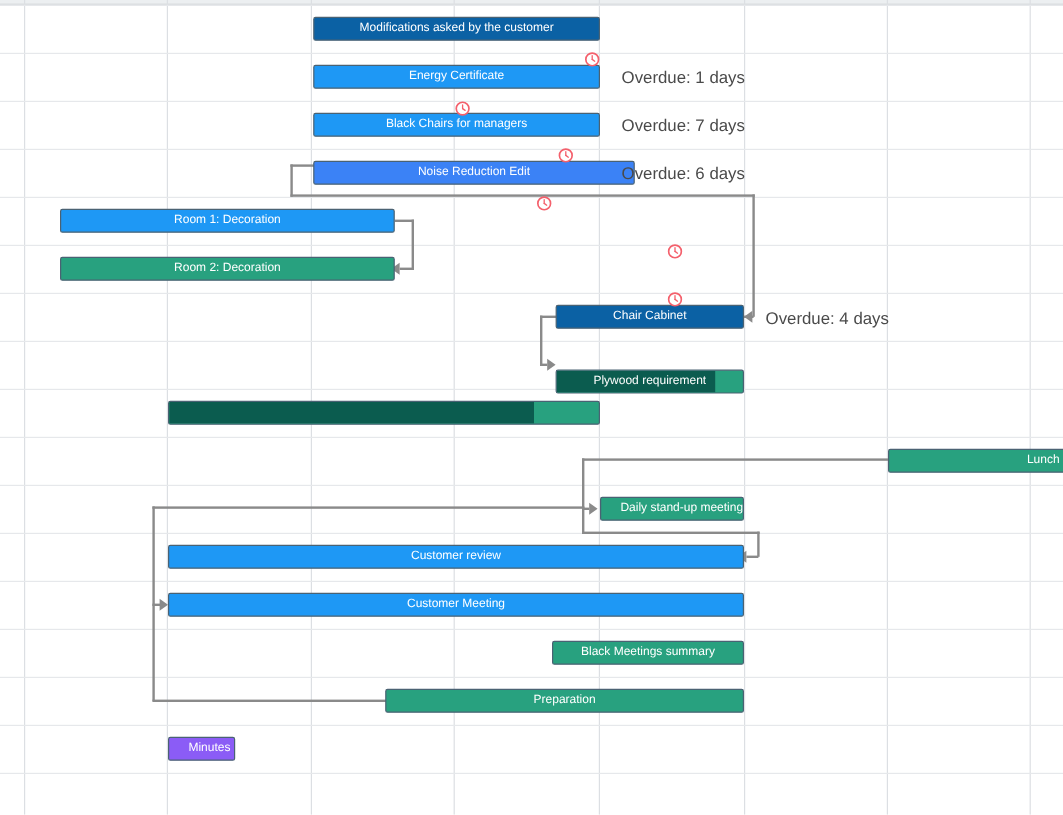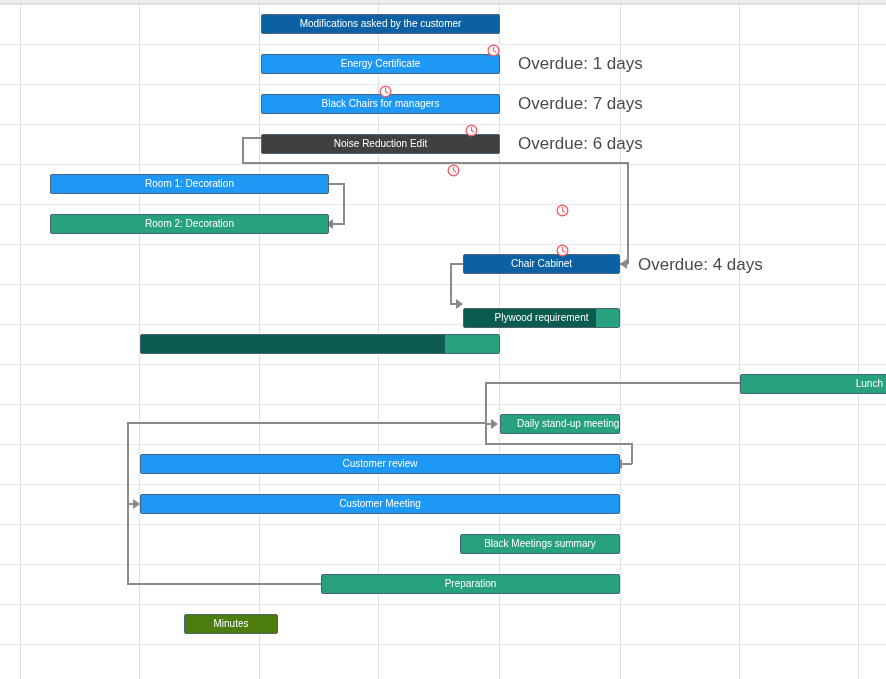--- a/index.html
+++ b/index.html
@@ -52,21 +52,21 @@
     box-sizing:border-box;
     overflow:hidden;
     text-overflow:clip;
     white-space:nowrap;
   }
   .lbl-center{text-align:center;}
   .lbl-right{text-align:right;}
   .lbl-left{text-align:left;}
   .overdue{
     position:absolute;
-    font-size:17px;
+    font-size:14px;
     color:#4a4a4a;
     line-height:16px;
     white-space:nowrap;
   }
   .clock-icon{
     position:absolute;
     width:13px;height:13px;
   }
   .conn{
     position:absolute;
@@ -169,21 +169,21 @@
         </svg></div>
       <div class="bar" style="left: 261px; top: 94px; width: 239px; background: rgb(30, 152, 245);">
         <span class="bar-label lbl-center">Black Chairs for managers</span>
       </div>
       <div class="overdue" style="left: 518px; top: 96px;">Overdue: 7 days</div>
       <div class="clock-icon" style="left: 379px; top: 84px;"><svg viewBox="0 0 13 13" width="13" height="13">
           <circle cx="6.5" cy="6.5" r="5.3" fill="#ffffff" stroke="#f4606c" stroke-width="1.4"></circle>
           <line x1="6.5" y1="6.5" x2="6.5" y2="3.4" stroke="#f4606c" stroke-width="1.1" stroke-linecap="round"></line>
           <line x1="6.5" y1="6.5" x2="8.6" y2="8.0" stroke="#f4606c" stroke-width="1.1" stroke-linecap="round"></line>
         </svg></div>
-      <div class="bar" style="left: 261px; top: 134px; width: 239px; background: #404040;">
+      <div class="bar" style="left: 261px; top: 134px; width: 268px; background: #3b82f6;">
         <span class="bar-label lbl-center">Noise Reduction Edit</span>
       </div>
       <div class="overdue" style="left: 518px; top: 136px;">Overdue: 6 days</div>
       <div class="clock-icon" style="left: 465px; top: 123px;"><svg viewBox="0 0 13 13" width="13" height="13">
           <circle cx="6.5" cy="6.5" r="5.3" fill="#ffffff" stroke="#f4606c" stroke-width="1.4"></circle>
           <line x1="6.5" y1="6.5" x2="6.5" y2="3.4" stroke="#f4606c" stroke-width="1.1" stroke-linecap="round"></line>
           <line x1="6.5" y1="6.5" x2="8.6" y2="8.0" stroke="#f4606c" stroke-width="1.1" stroke-linecap="round"></line>
         </svg></div>
       <div class="bar" style="left: 50px; top: 174px; width: 279px; background: rgb(30, 152, 245);">
         <span class="bar-label lbl-center">Room  1: Decoration</span>
@@ -218,21 +218,21 @@
       </div>
       <div class="bar" style="left: 140px; top: 494px; width: 480px; background: rgb(30, 152, 245);">
         <span class="bar-label lbl-center">Customer Meeting</span>
       </div>
       <div class="bar" style="left: 460px; top: 534px; width: 160px; background: rgb(40, 161, 127);">
         <span class="bar-label lbl-center">Black Meetings summary</span>
       </div>
       <div class="bar" style="left: 321px; top: 574px; width: 299px; background: rgb(40, 161, 127);">
         <span class="bar-label lbl-center">Preparation</span>
       </div>
-      <div class="bar" style="left: 140px; top: 614px; width: 94px; background: #4d7c0f; margin-left: 44px;">
+      <div class="bar" style="left: 140px; top: 614px; width: 56px; background: #8b5cf6;">
         <span class="bar-label lbl-center">Minutes</span>
       </div>
       <div class="clock-icon" style="left: 447px; top: 163px;"><svg viewBox="0 0 13 13" width="13" height="13">
           <circle cx="6.5" cy="6.5" r="5.3" fill="#ffffff" stroke="#f4606c" stroke-width="1.4"></circle>
           <line x1="6.5" y1="6.5" x2="6.5" y2="3.4" stroke="#f4606c" stroke-width="1.1" stroke-linecap="round"></line>
           <line x1="6.5" y1="6.5" x2="8.6" y2="8.0" stroke="#f4606c" stroke-width="1.1" stroke-linecap="round"></line>
         </svg></div>
       <div class="clock-icon" style="left: 556px; top: 203px;"><svg viewBox="0 0 13 13" width="13" height="13">
           <circle cx="6.5" cy="6.5" r="5.3" fill="#ffffff" stroke="#f4606c" stroke-width="1.4"></circle>
           <line x1="6.5" y1="6.5" x2="6.5" y2="3.4" stroke="#f4606c" stroke-width="1.1" stroke-linecap="round"></line>

